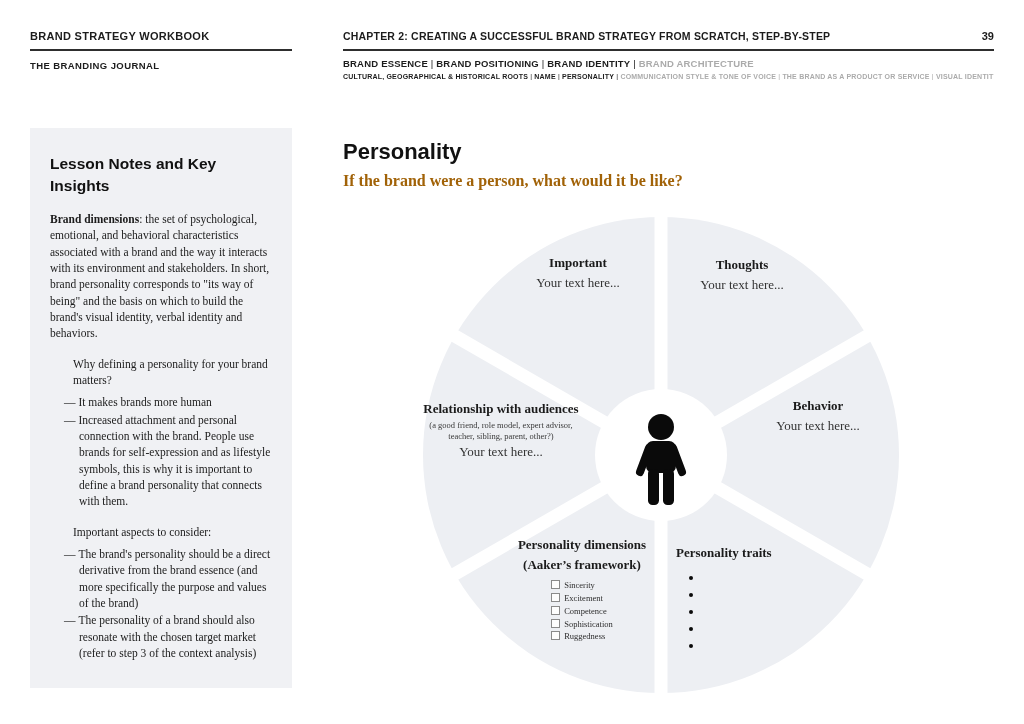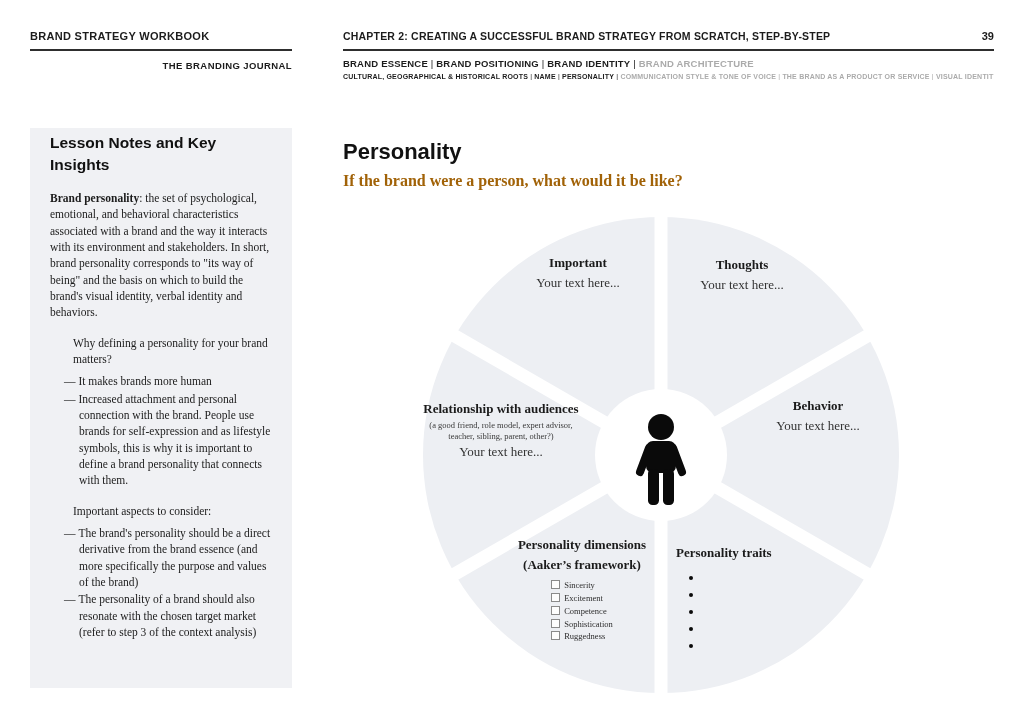--- a/index.html
+++ b/index.html
@@ -3,37 +3,37 @@
 <meta charset="utf-8">
 <style>
   html,body{margin:0;padding:0;background:#fff;}
   .page{position:relative;width:1024px;height:724px;background:#fff;overflow:hidden;
         font-family:"Liberation Sans",sans-serif;color:var(--ink,#1c1c1c);}
 
   
   .hdr-left{position:absolute;left:30px;top:30px;width:262px;}
   .wb-title{font-size:11px;font-weight:700;letter-spacing:.3px;}
   .hdr-rule{margin-top:7px;border-bottom:2px solid #2e2e2e;}
-  .logo{margin-top:9px;font-size:9.5px;font-weight:700;letter-spacing:.4px;text-align:right;}
+  .logo{margin-top:9px;font-size:9.5px;font-weight:700;letter-spacing:.4px;}
 
   .hdr-right{position:absolute;left:343px;top:30px;width:651px;}
   .chapter-row{display:flex;justify-content:space-between;align-items:baseline;}
   .chapter{font-size:10.5px;font-weight:700;letter-spacing:.2px;}
   .pageno{font-size:11px;font-weight:700;}
   .bc{white-space:nowrap;overflow:hidden;}
   .bc1{margin-top:7px;font-size:9.5px;font-weight:700;letter-spacing:.2px;}
   .bc2{margin-top:4px;font-size:7px;font-weight:700;letter-spacing:.2px;}
   .bc-item{color:var(--ink,#1c1c1c);}
   .bc-item.dim{color:var(--dim,#ababab);}
   .bc-item.active{text-underline-offset:2px;}
   .bc-item:not(:last-child)::after{content:"\00a0|\00a0";text-decoration:none;font-weight:400;}
 
   
   .notes{position:absolute;left:30px;top:128px;width:262px;height:560px;box-sizing:border-box;
-         background:var(--panel,#f0f1f4);padding:4px 20px;
+         background:var(--panel,#f0f1f4);padding:25px 20px;
          font-family:"Liberation Serif",serif;font-size:11.5px;line-height:1.42;color:#1b1b1b;}
   .notes h2{margin:0 0 14px 0;font-family:"Liberation Sans",sans-serif;font-size:15.5px;font-weight:700;color:#111;}
   .notes p{margin:0 0 14px 0;}
   .notes p.sec{margin-bottom:6px;margin-left:23px;}
   .notes ul{margin:0 0 14px 0;padding:0 0 0 14px;list-style:none;}
   .notes li{padding-left:15px;text-indent:-15px;margin-bottom:1px;}
   .notes li::before{content:"\2014\00a0";}
 
   
   .main-title{position:absolute;left:343px;top:124px;font-size:22px;font-weight:700;color:#111;}
@@ -92,21 +92,21 @@
     <nav class="bc bc1">
       
     <span class="bc-item normal">BRAND ESSENCE</span><span class="bc-item normal">BRAND POSITIONING</span><span class="bc-item active">BRAND IDENTITY</span><span class="bc-item dim">BRAND ARCHITECTURE</span></nav>
     <nav class="bc bc2">
       
     <span class="bc-item normal">CULTURAL, GEOGRAPHICAL &amp; HISTORICAL ROOTS</span><span class="bc-item normal">NAME</span><span class="bc-item active">PERSONALITY</span><span class="bc-item dim">COMMUNICATION STYLE &amp; TONE OF VOICE</span><span class="bc-item dim">THE BRAND AS A PRODUCT OR SERVICE</span><span class="bc-item dim">VISUAL IDENTITY</span></nav>
   </div>
 
   <aside class="notes">
     <h2>Lesson Notes and Key Insights</h2>
-    <p><strong>Brand personality</strong><span>: the set of psychological, emotional, and behavioral characteristics associated with a brand and the way it interacts with its environment and stakeholders. In short, brand personality corresponds to "its way of being" and the basis on which to build the brand's visual identity, verbal identity and behaviors.</span></p>
+    <p><strong>Brand dimensions</strong><span>: the set of psychological, emotional, and behavioral characteristics associated with a brand and the way it interacts with its environment and stakeholders. In short, brand personality corresponds to "its way of being" and the basis on which to build the brand's visual identity, verbal identity and behaviors.</span></p>
     <p class="sec">Why defining a personality for your brand matters?</p>
     <ul>
 
     <li>It makes brands more human</li>
         <li>Increased attachment and personal connection with the brand. People use brands for self-expression and as lifestyle symbols, this is why it is important to define a brand personality that connects with them.</li>
       </ul>
     <p class="sec">Important aspects to consider:</p>
     <ul>
 
     <li>The brand's personality should be a direct derivative from the brand essence (and more specifically the purpose and values of the brand)</li>

